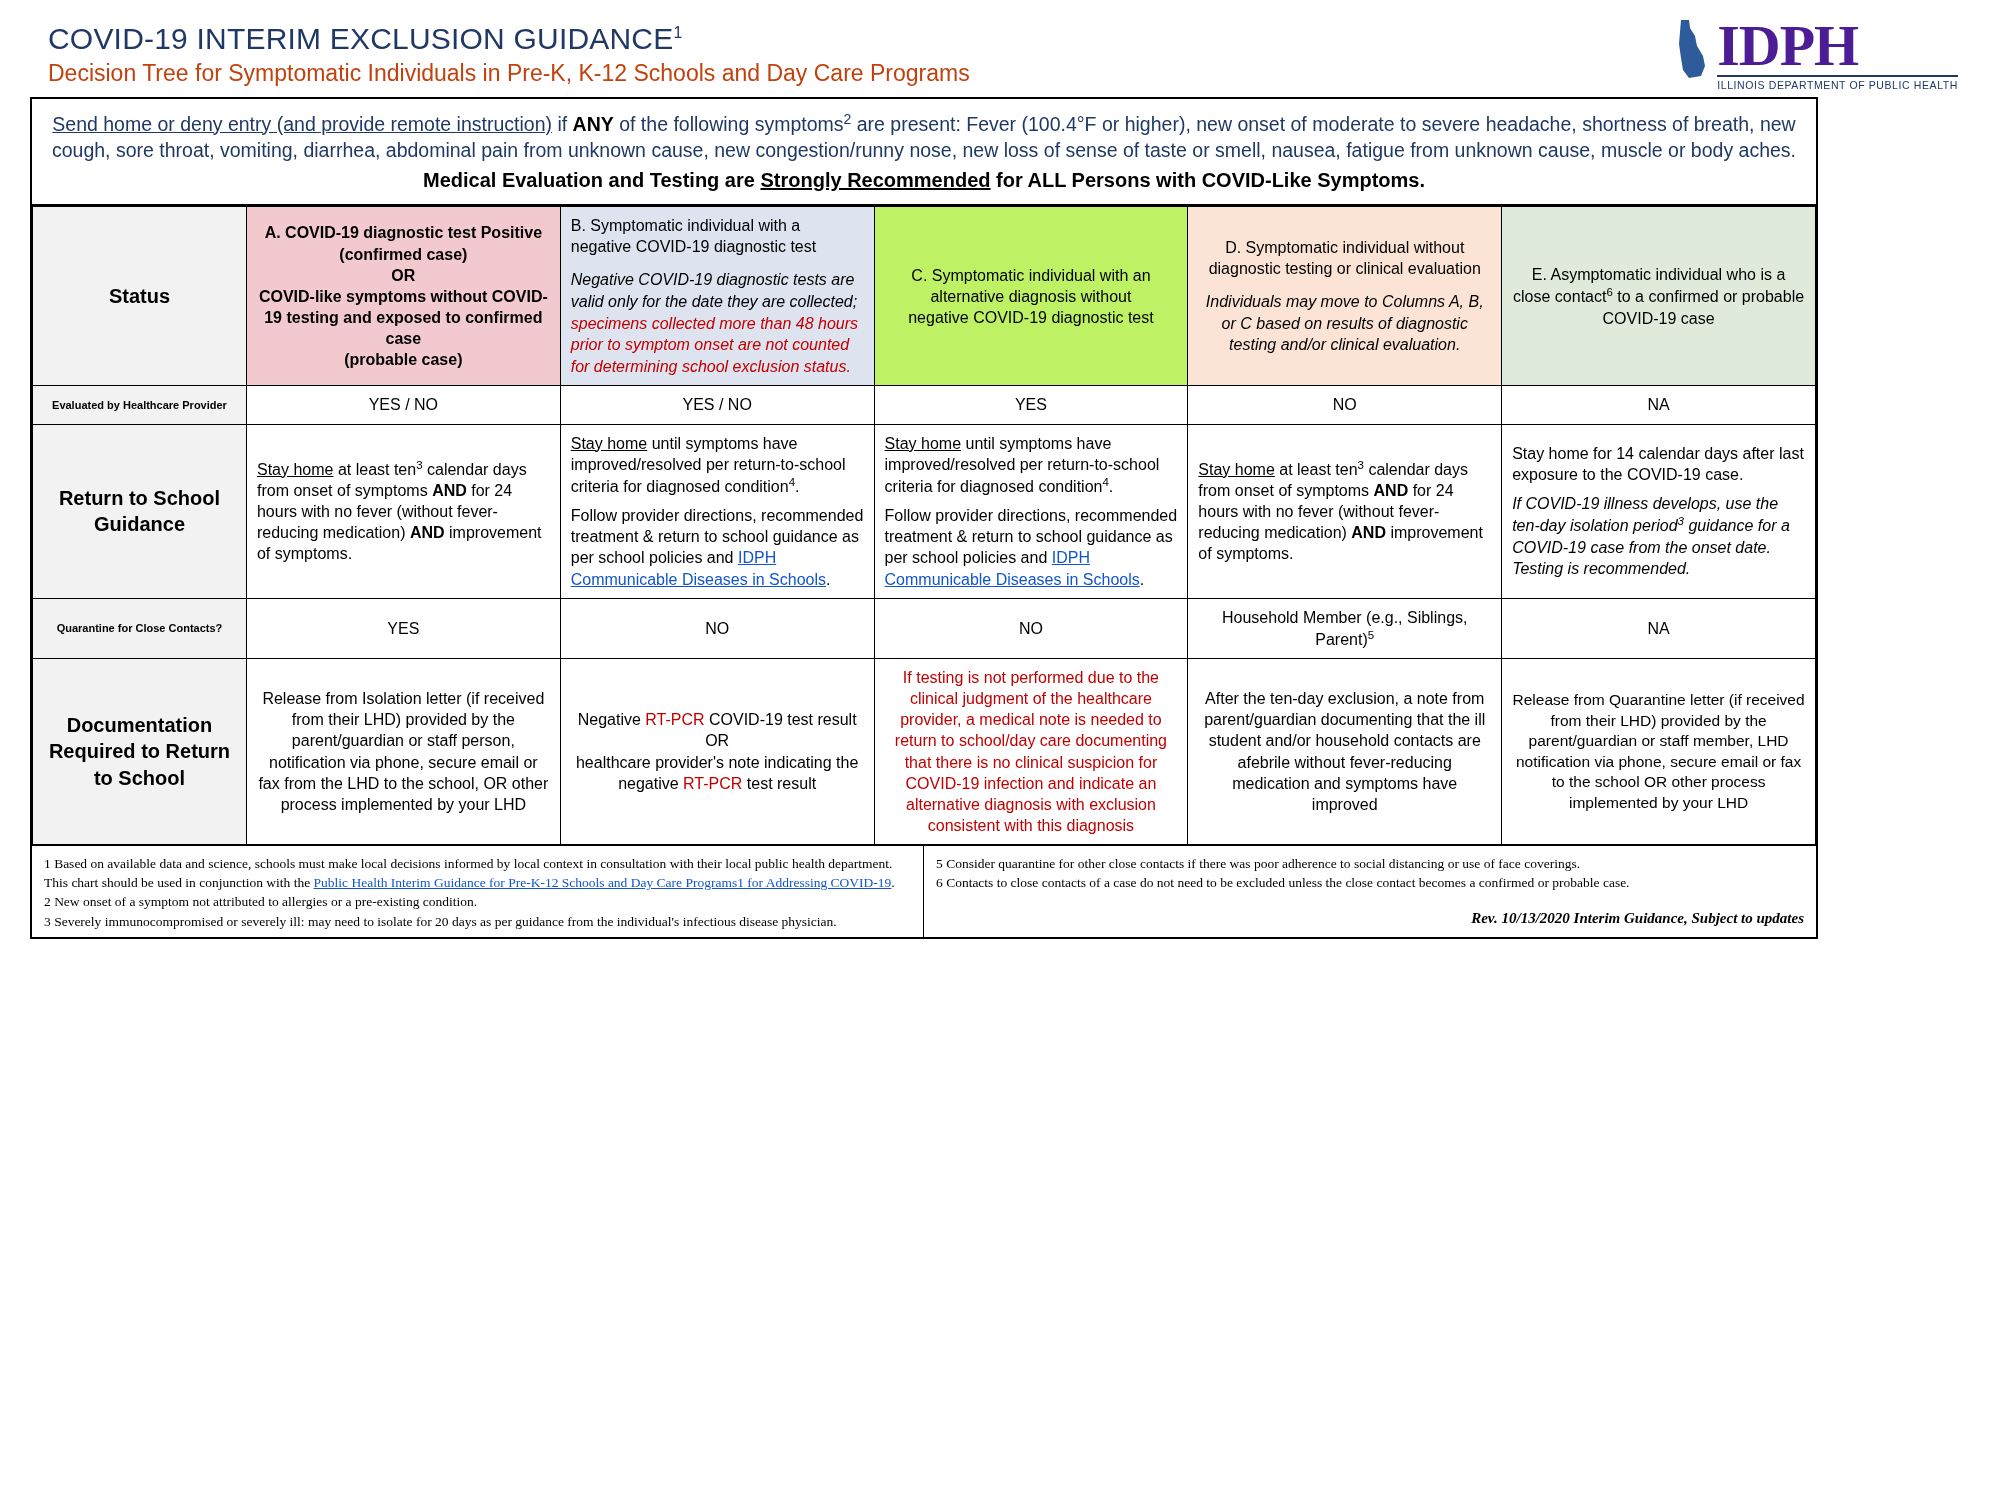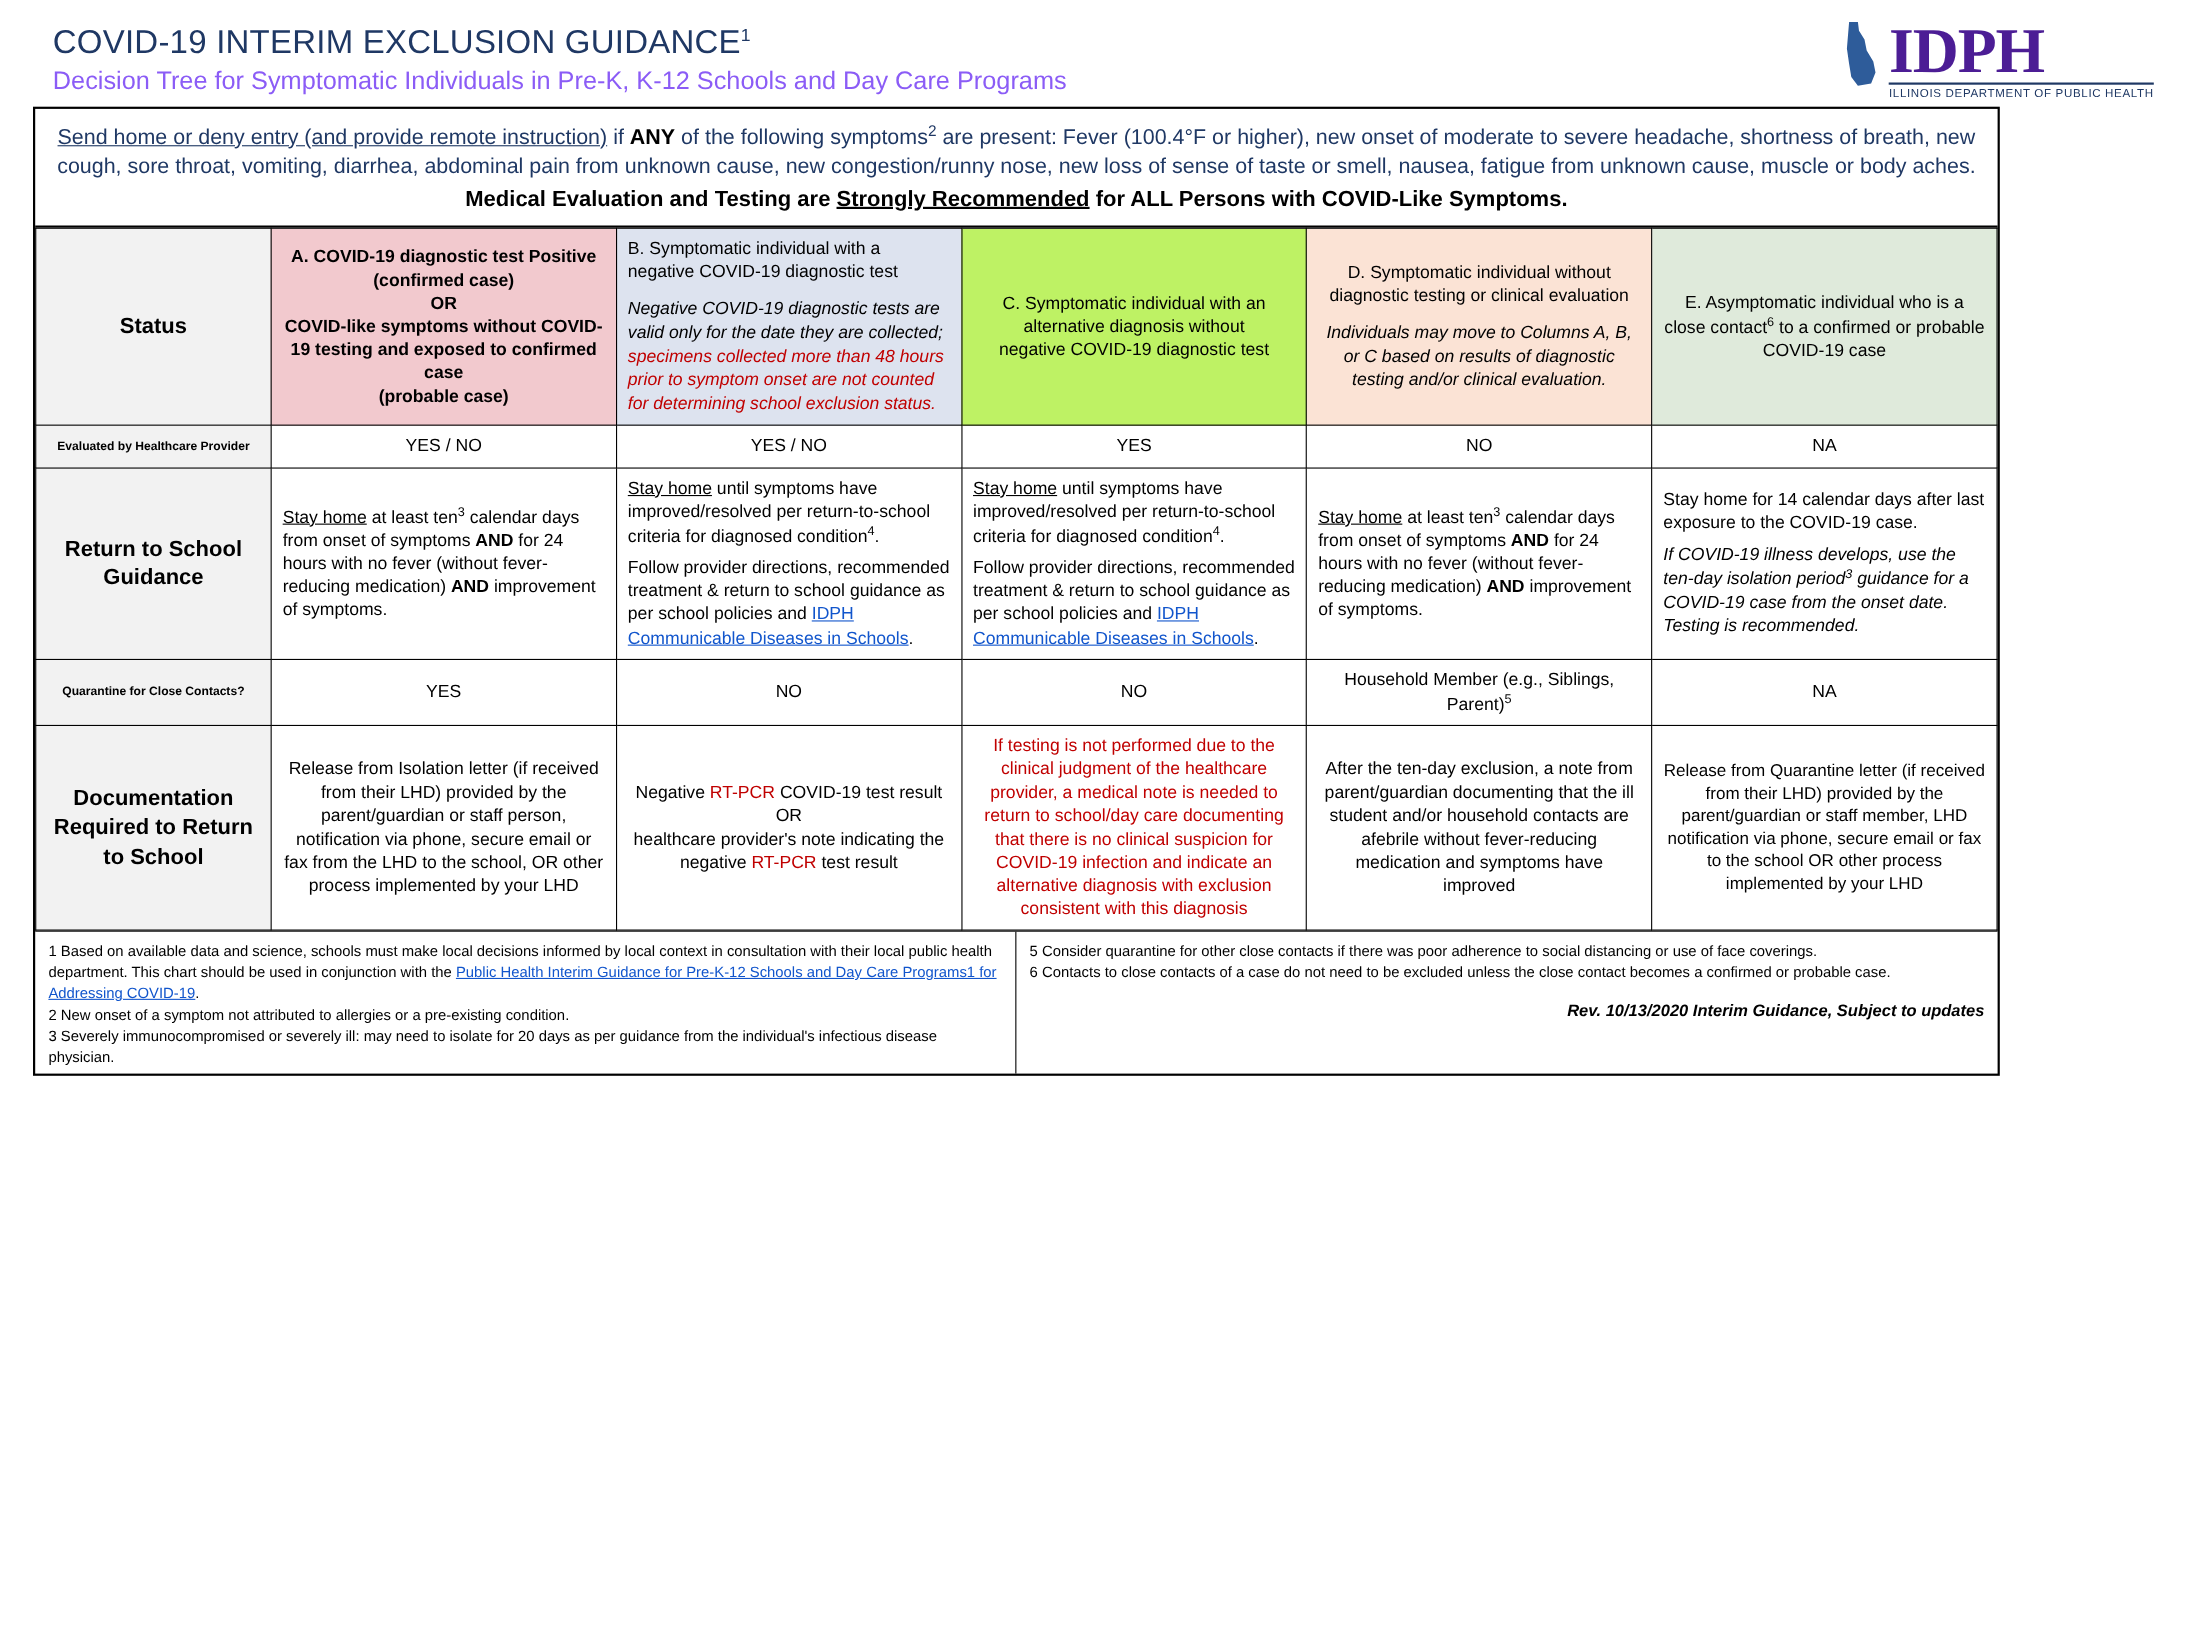--- a/index.html
+++ b/index.html
@@ -32,21 +32,21 @@
   .title-block { padding-top: 4px; }
   .main-title {
     font-size: 30px;
     color: #1f3864;
     letter-spacing: 0.2px;
     line-height: 1.1;
   }
   .main-title sup { font-size: 16px; }
   .sub-title {
     font-size: 23px;
-    color: #8b5cf6;
+    color: #c2410c;
     margin-top: 6px;
     line-height: 1.1;
   }
   .logo {
     display: flex;
     align-items: flex-start;
     gap: 8px;
     padding-right: 6px;
   }
   .logo-map {
@@ -174,20 +174,21 @@
 
   
   .footnotes {
     display: flex;
     border-top: 1px solid #000;
   }
   .fn-col {
     padding: 8px 12px 6px 12px;
     font-size: 13.5px;
     line-height: 1.42;
+    font-family: Liberation Serif, serif;
   }
   .fn-left {
     width: 50%;
     box-sizing: border-box;
     border-right: 1px solid #000;
   }
   .fn-right {
     width: 50%;
     box-sizing: border-box;
   }

